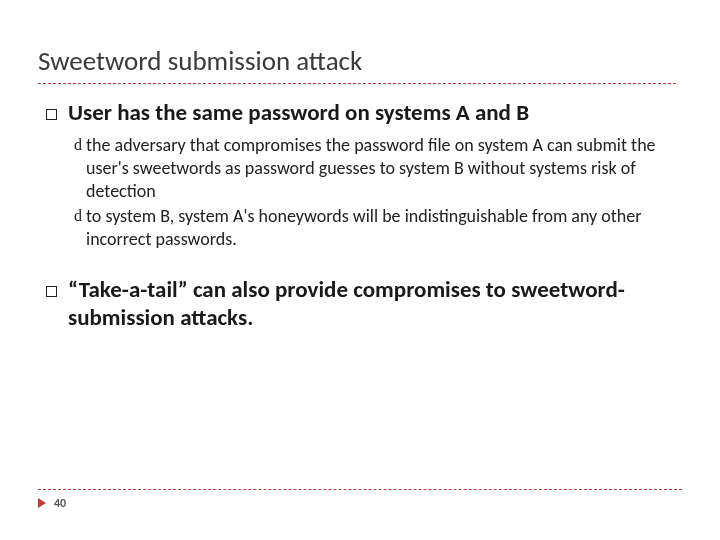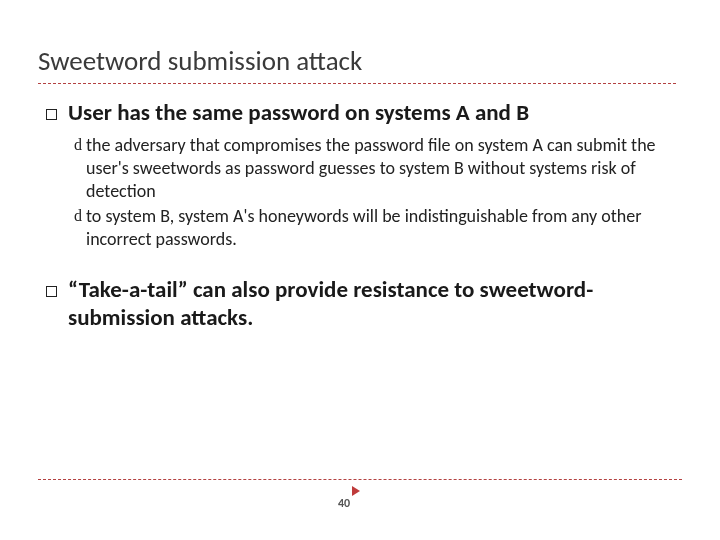--- a/index.html
+++ b/index.html
@@ -10,21 +10,21 @@
   .content { padding: 0 8px 0 8px; }
   .bullet-l1 { display: flex; align-items: flex-start; font-size: 23px; font-weight: 600; color: #1a1a1a; margin-bottom: 8px; }
   .bullet-l1 .marker { flex: 0 0 auto; margin-right: 6px; font-weight: 400; display: inline-block; width: 16px; text-align: left; }
   .bullet-l1 .text { flex: 1 1 auto; line-height: 1.22; }
   .bullet-l2 { display: flex; align-items: flex-start; font-size: 18px; font-weight: 400; color: #222; margin-left: 28px; margin-bottom: 2px; }
   .bullet-l2 .marker { flex: 0 0 auto; margin-right: 4px; font-family: "Segoe Script","Brush Script MT",cursive; font-size: 16px; line-height: 22px; }
   .bullet-l2 .text { flex: 1 1 auto; line-height: 1.28; }
   .gap { height: 22px; }
   .footer { position: absolute; left: 38px; right: 38px; bottom: 30px; }
   .footer-hr { border: none; border-top: 1.5px dashed #b34141; margin-bottom: 6px; }
-  .footer-row { display: flex; align-items: center; font-size: 12px; color: #6a6a6a; flex-direction: column; }
+  .footer-row { display: flex; align-items: center; font-size: 12px; color: #6a6a6a; }
   .footer-marker { width: 0; height: 0; border-top: 5px solid transparent; border-bottom: 5px solid transparent; border-left: 8px solid #bf3b3b; margin-right: 8px; }
   .footer-page { font-weight: 600; color: #555; margin-right: 20px; min-width: 24px; }
   .footer-text { flex: 1 1 auto; text-align: center; font-weight: 600; color: #666; }
   
   .sq { display: inline-block; width: 11px; height: 11px; border: 1.4px solid #222; margin-top: 6px; }
 </style>
 </head>
 <body>
 
 <div class="slide">
@@ -46,21 +46,21 @@
 
     <div class="bullet-l2">
       <span class="marker">d</span>
       <span class="text"> to system B, system A's honeywords will be indistinguishable from any other incorrect passwords.</span>
     </div>
 
     <div class="gap"></div>
 
     <div class="bullet-l1">
       <span class="marker"><span class="sq"></span></span>
-      <span class="text">“Take-a-tail” can also provide resistance to sweetword-submission attacks.</span>
+      <span class="text">“Take-a-tail” can also provide compromises to sweetword-submission attacks.</span>
     </div>
 
   </div>
 
   <div class="footer">
     <hr class="footer-hr">
     <div class="footer-row">
       <span class="footer-marker"></span>
       <span class="footer-page">40</span>
       <span style="min-width:24px"></span>

